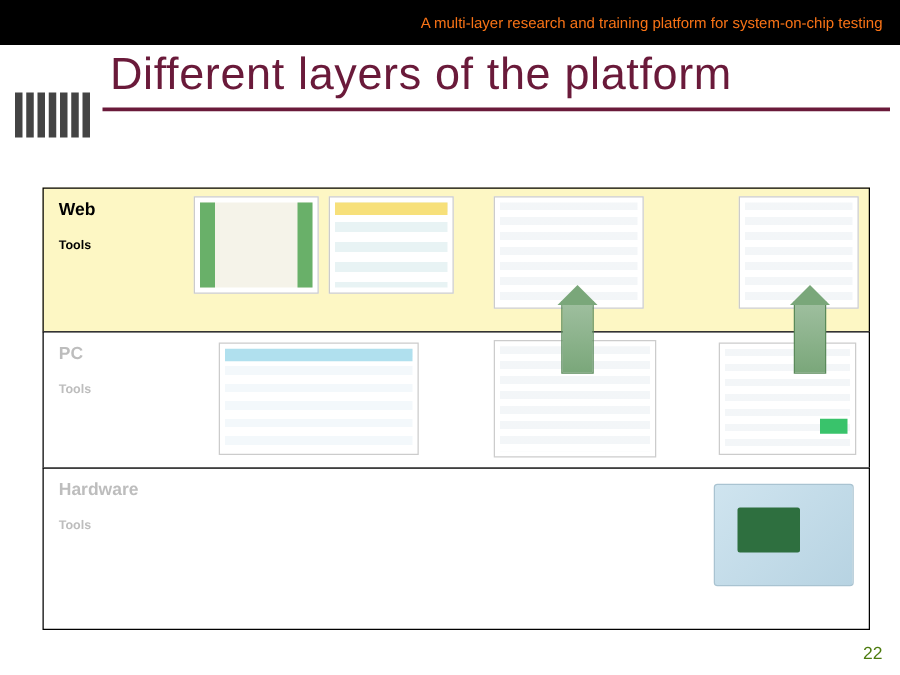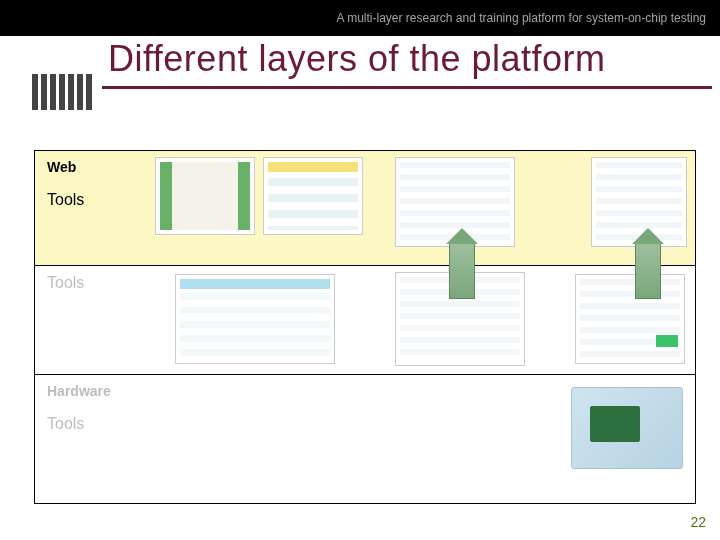--- a/index.html
+++ b/index.html
@@ -7,31 +7,30 @@
     padding: 0;
     width: 720px;
     height: 540px;
     font-family: Verdana, Arial, sans-serif;
     background: #fff;
     overflow: hidden;
   }
   .topbar {
     height: 36px;
     background: #000;
-    color: #a3a3a3;
+    color: #f97316;
     font-size: 12px;
     display: flex;
     align-items: center;
     justify-content: flex-end;
     padding-right: 14px;
   }
   .header {
     position: relative;
     height: 74px;
-    margin-left: 20px;
   }
   .title {
     position: absolute;
     left: 88px;
     top: 2px;
     font-size: 36px;
     color: #6a1a3a;
     font-family: Verdana, Arial, sans-serif;
     letter-spacing: 0.5px;
   }
@@ -91,22 +90,22 @@
   .layer.hw {
     height: 130px;
     background: #fff;
   }
   .layer .l1 {
     font-size: 14px;
     font-weight: bold;
     margin-bottom: 16px;
   }
   .layer .l2 {
-    font-size: 16px;
-    font-weight: normal;
+    font-size: 10px;
+    font-weight: bold;
   }
   .layer.pc .l1, .layer.pc .l2,
   .layer.hw .l1, .layer.hw .l2 {
     color: #bdbdbd;
   }
   .thumb {
     position: absolute;
     background: #fff;
     border: 1px solid #ccc;
     box-sizing: border-box;
@@ -236,20 +235,21 @@
     <div class="l2">Tools</div>
     <div class="thumb t1"></div>
     <div class="thumb t2"></div>
     <div class="thumb t3"></div>
     <div class="thumb t4"></div>
     <div class="arrow a1"></div>
     <div class="arrow a2"></div>
   </div>
 
   <div class="layer pc">
+    <div class="l1">PC</div>
     <div class="l2">Tools</div>
     <div class="thumb t1"></div>
     <div class="thumb t2"></div>
     <div class="thumb t3"></div>
   </div>
 
   <div class="layer hw">
     <div class="l1">Hardware</div>
     <div class="l2">Tools</div>
     <div class="board"></div>

